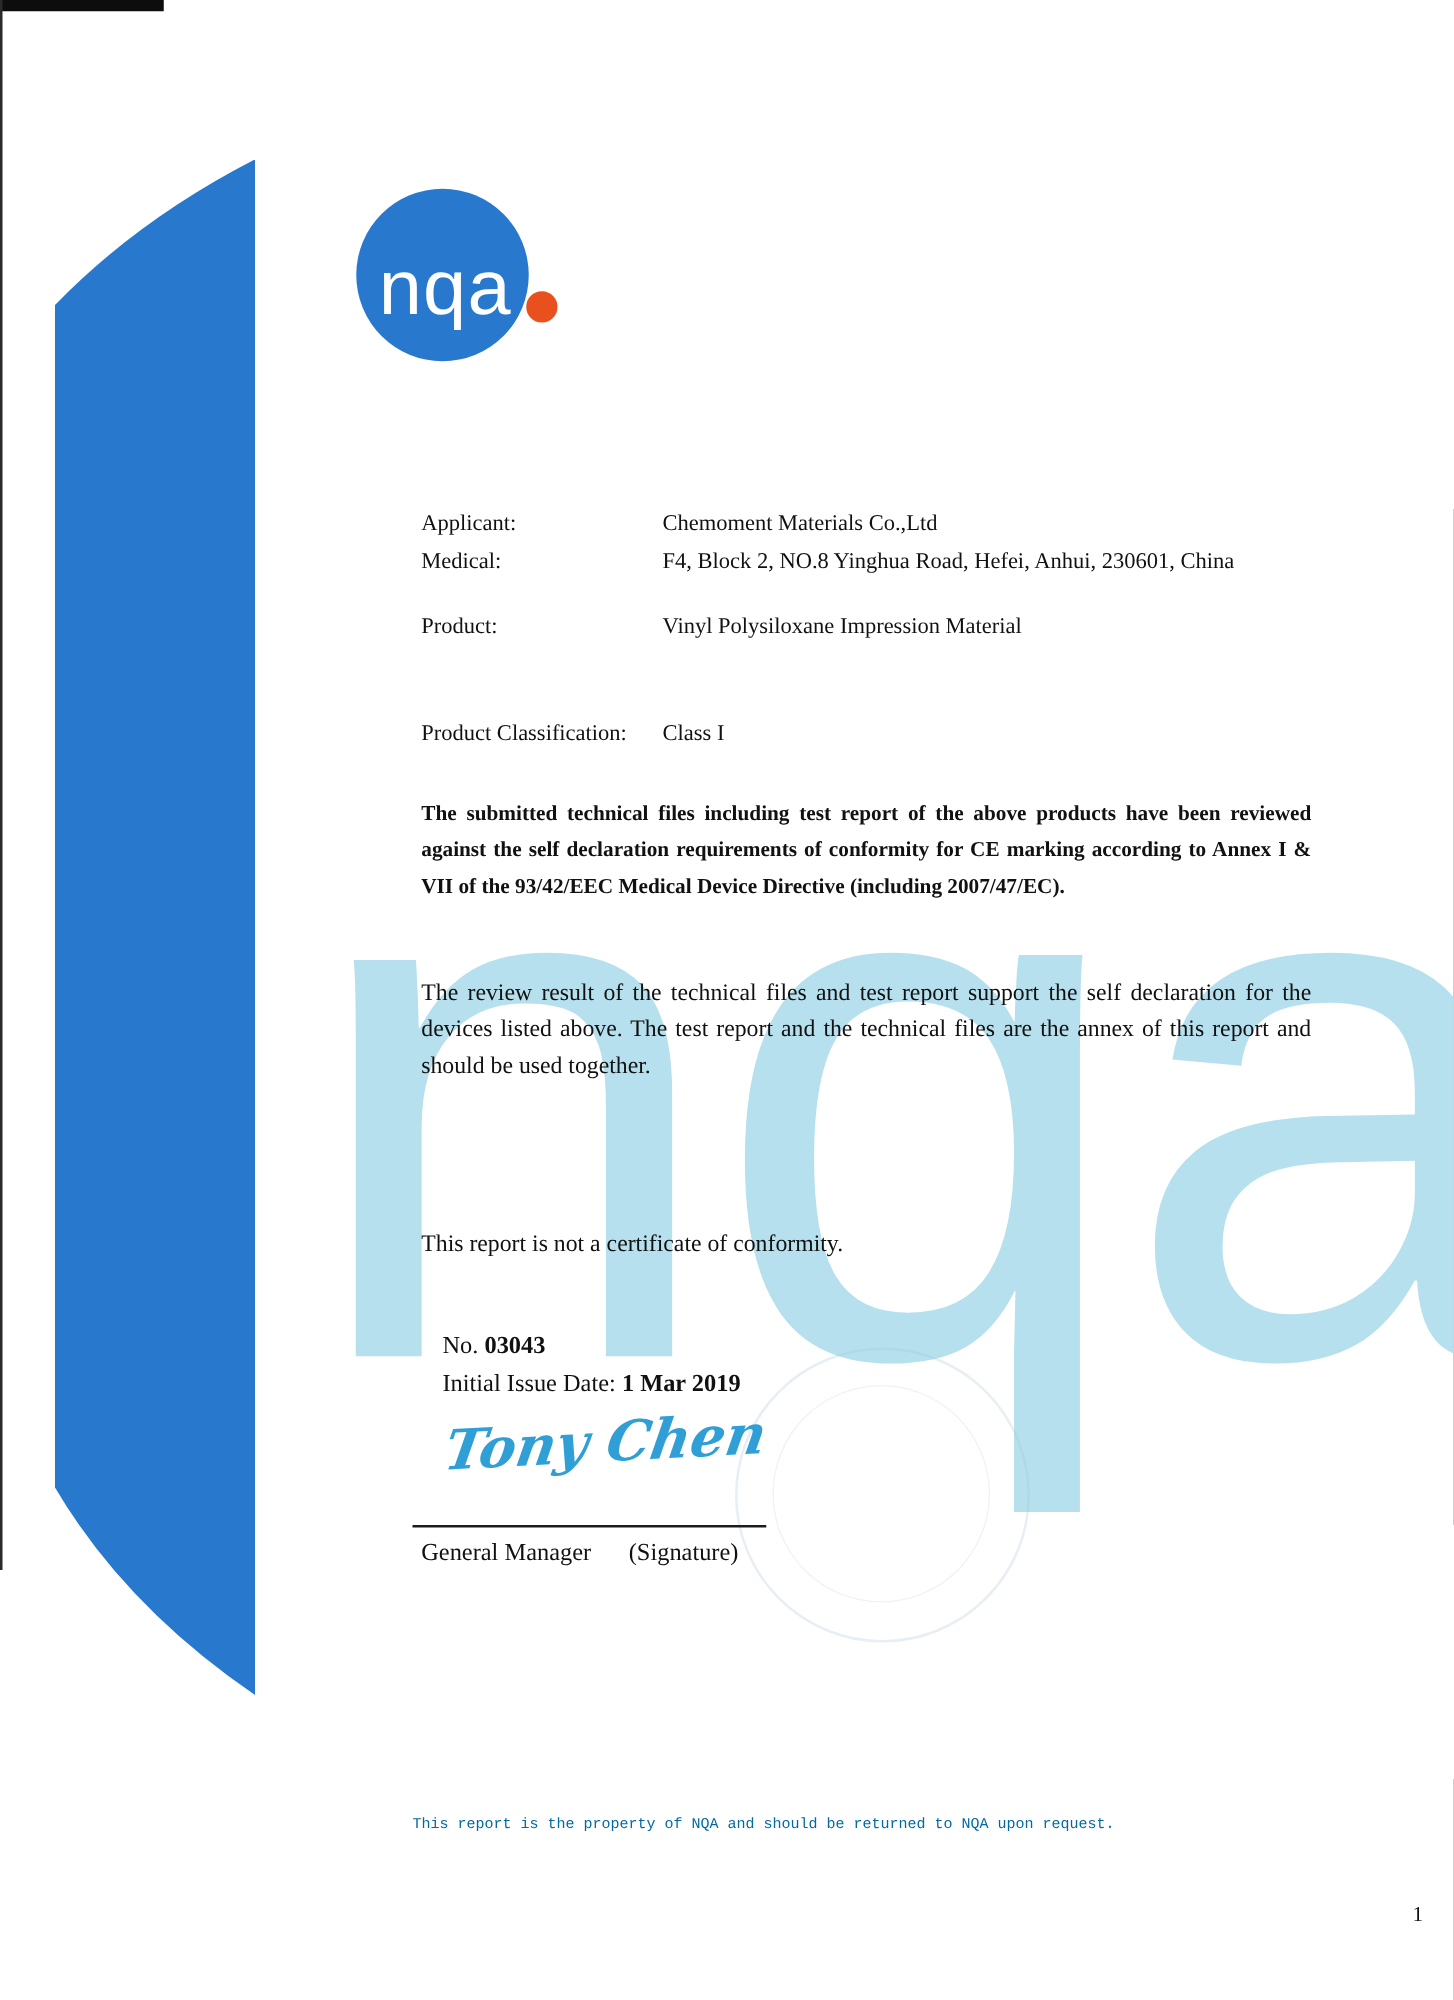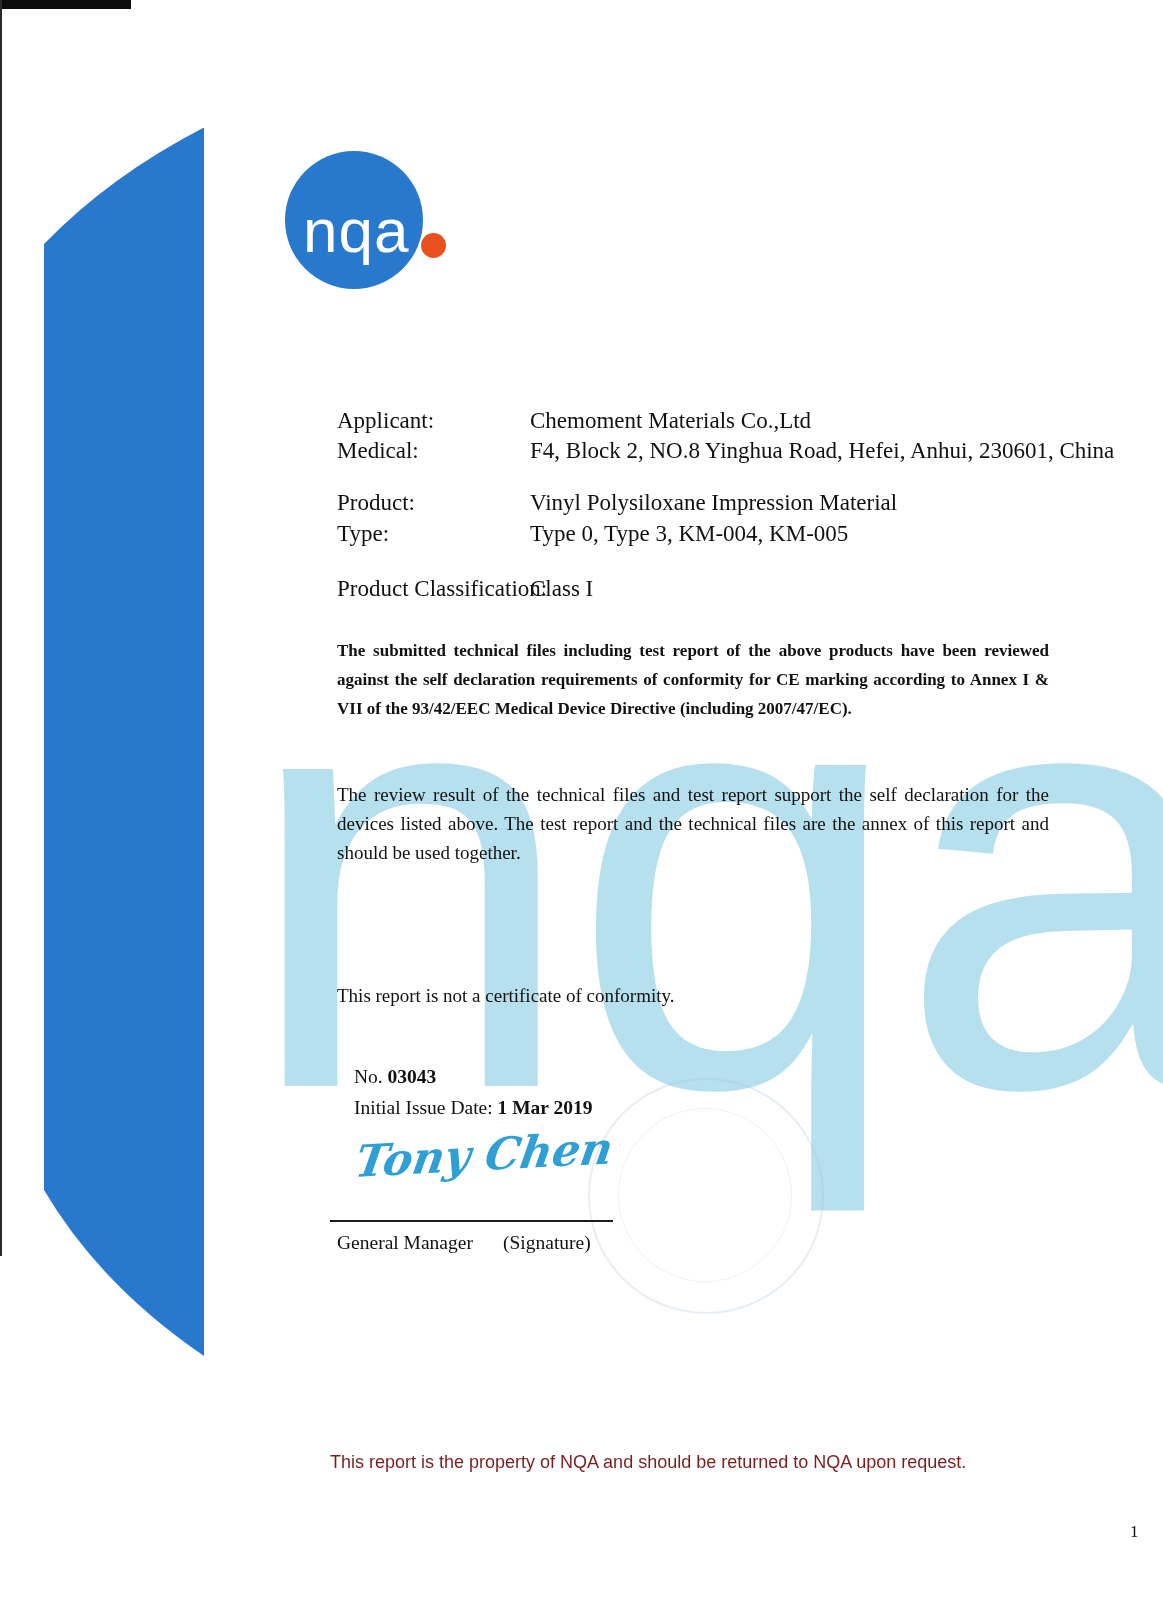--- a/index.html
+++ b/index.html
@@ -51,21 +51,21 @@
   .logo-dot{
     position:absolute;left:421px;top:233px;width:25px;height:25px;
     background:#e8511d;border-radius:50%;z-index:4;
   }
   
   .content{position:absolute;left:0;top:0;width:100%;height:100%;z-index:5;}
   .title{
     position:absolute;left:337px;top:323px;
     font-size:29px;font-weight:bold;letter-spacing:0.2px;
   }
-  .field-row{position:absolute;left:337px;font-size:23px;white-space:nowrap;}
+  .field-row{position:absolute;left:337px;font-size:18px;white-space:nowrap;}
   .field-label{display:inline-block;width:193px;}
   .para{
     position:absolute;left:337px;width:712px;
     font-size:19px;line-height:29px;text-align:justify;
   }
   .para.bold{font-weight:bold;font-size:17px;}
   .meta-row{position:absolute;left:354px;font-size:19.5px;white-space:nowrap;}
   .meta-value{font-weight:bold;}
   .signature-name{
     position:absolute;left:352px;top:1136px;
@@ -74,22 +74,22 @@
     font-size:44px;color:#2f9fd6;
     transform:rotate(-3deg) skewX(-12deg);
     transform-origin:left bottom;
     z-index:5;white-space:nowrap;
   }
   .signature-line{position:absolute;left:330px;top:1220px;width:283px;height:2px;background:#1c1c1c;}
   .gm-label{position:absolute;left:337px;top:1232px;font-size:19.5px;}
   .sig-caption{position:absolute;left:503px;top:1232px;font-size:19.5px;}
   .footer-note{
     position:absolute;left:330px;top:1452px;
-    font-family:Liberation Sans, sans-serif;
-    font-size:18px;color:#7f1d1d;
+    font-family:Liberation Mono, monospace;
+    font-size:12px;color:#0369a1;
   }
   .page-number{position:absolute;left:1130px;top:1522px;font-size:17px;}
 </style>
 </head>
 <body>
 
 <div id="page">
 
   <div class="scan-topbar"></div>
   <div class="scan-leftline"></div>
@@ -113,23 +113,20 @@
 
     <div class="field-row" style="top:408px">
       <span class="field-label">Applicant:</span><span>Chemoment Materials Co.,Ltd</span>
     </div>
     <div class="field-row" style="top:438px">
       <span class="field-label">Medical:</span><span>F4, Block 2, NO.8 Yinghua Road, Hefei, Anhui, 230601, China</span>
     </div>
     <div class="field-row" style="top:490px">
       <span class="field-label">Product:</span><span>Vinyl Polysiloxane Impression Material</span>
     </div>
-    <div class="field-row" style="top:521px">
-      <span class="field-label">Type:</span><span>Type 0, Type 3, KM-004, KM-005</span>
-    </div>
     <div class="field-row" style="top:576px">
       <span class="field-label">Product Classification:</span><span>Class I</span>
     </div>
 
     <div class="para bold" style="top:636px">The submitted technical files including test report of the above products have been reviewed against the self declaration requirements of conformity for CE marking according to Annex I &amp; VII of the 93/42/EEC Medical Device Directive (including 2007/47/EC).</div>
     <div class="para" style="top:780px">The review result of the technical files and test report support the self declaration for the devices listed above. The test report and the technical files are the annex of this report and should be used together.</div>
     <div class="para" style="top:981px">This report is not a certificate of conformity.</div>
 
     <div class="meta-row" style="top:1066px">
       <span>No. </span><span class="meta-value">03043</span>

